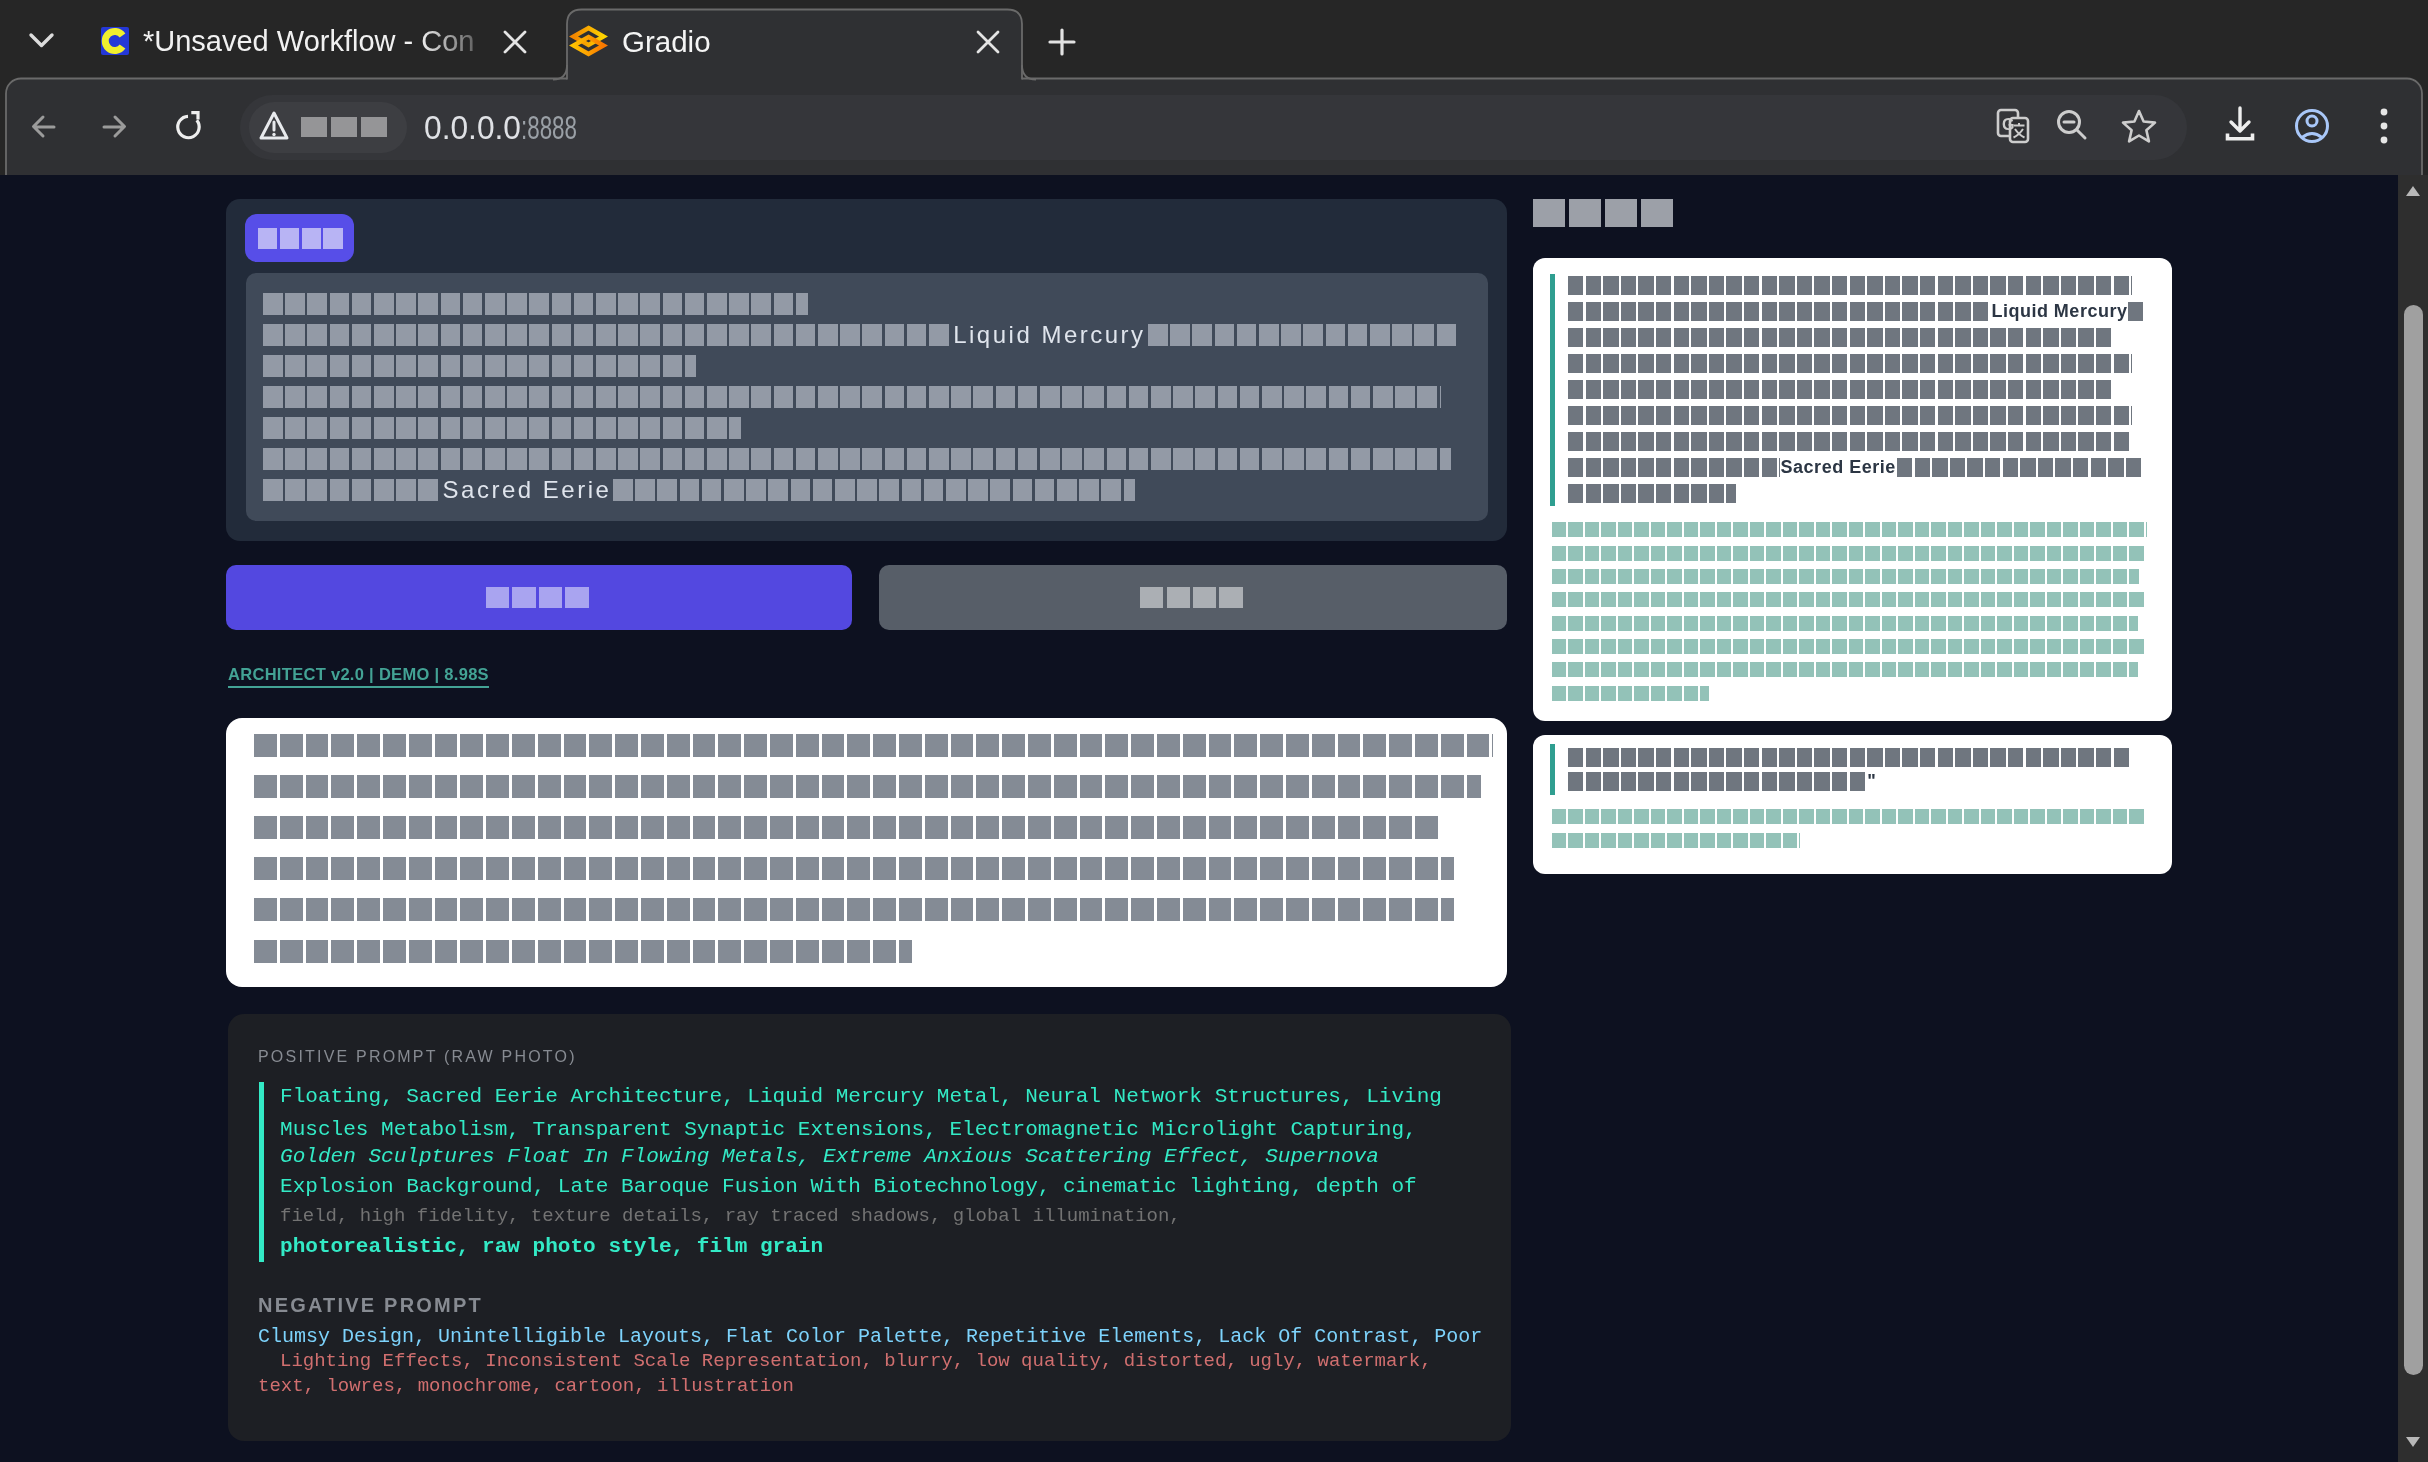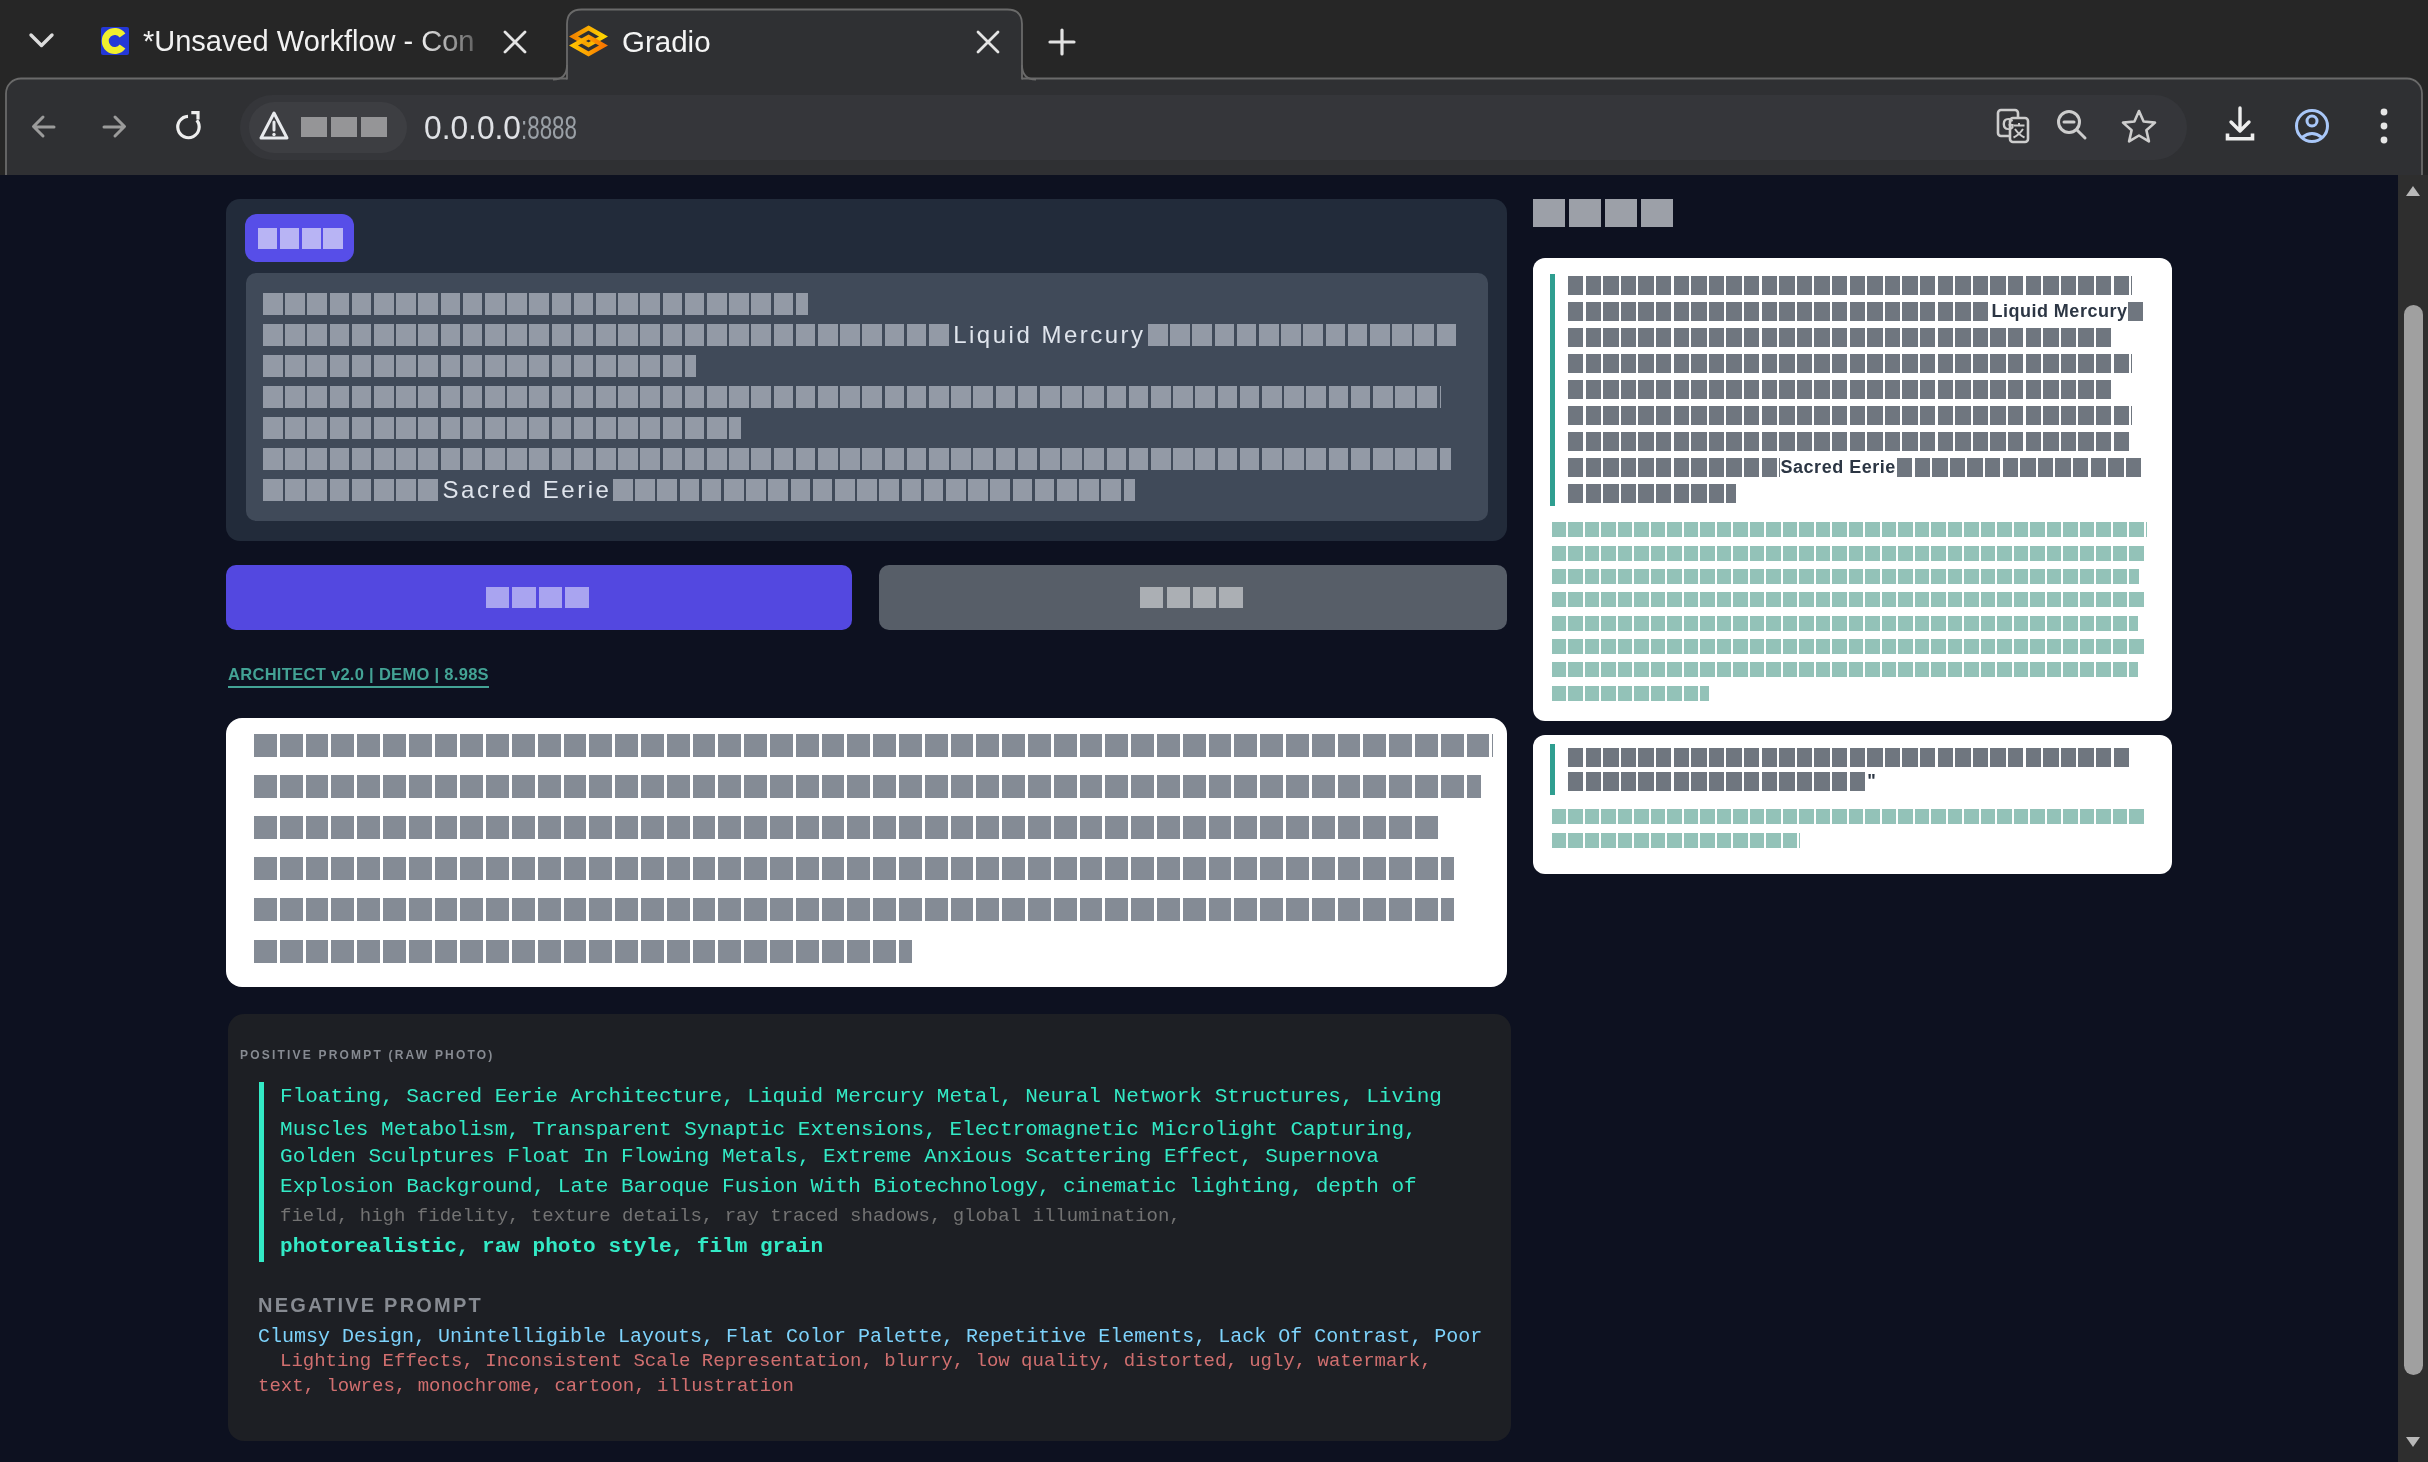--- a/index.html
+++ b/index.html
@@ -133,29 +133,29 @@
 <div class="ln" style="left:254px;top:848.1px;height:41px;">
     <i style="width:1200.2px;height:23px;background:repeating-linear-gradient(90deg,#848b95 0 22.83px,transparent 22.83px 25.8px);"></i>
   </div>
 <div class="ln" style="left:254px;top:889.3px;height:41px;">
     <i style="width:1200.2px;height:23px;background:repeating-linear-gradient(90deg,#848b95 0 22.83px,transparent 22.83px 25.8px);"></i>
   </div>
 <div class="ln" style="left:254px;top:930.5px;height:41px;">
     <i style="width:658.4px;height:23px;background:repeating-linear-gradient(90deg,#848b95 0 22.83px,transparent 22.83px 25.8px);"></i>
   </div>
 <div class="abs" style="left:228px;top:1014px;width:1283px;height:427px;background:#1d1f24;border-radius:16px"></div>
-<div class="abs" style="left:240px;top:1048px;font-size:12px;font-weight:bold;letter-spacing:2.2px;color:#878b92">POSITIVE PROMPT (RAW PHOTO)</div>
+<div class="abs" style="left:258px;top:1048px;font-size:16px;font-weight:normal;letter-spacing:2.2px;color:#878b92">POSITIVE PROMPT (RAW PHOTO)</div>
 <div class="abs" style="left:259px;top:1082px;width:4.5px;height:180px;background:#33eac6"></div>
 <div class="ln" style="left:280px;top:1081.0px;height:30px;">
     <span class="mono" style="font-size:21.05px;color:#33eac6">Floating, Sacred Eerie Architecture, Liquid Mercury Metal, Neural Network Structures, Living</span>
   </div>
 <div class="ln" style="left:280px;top:1111.0px;height:30px;align-items:flex-end;">
     <span class="mono" style="font-size:21.05px;color:#33eac6">Muscles Metabolism, Transparent Synaptic Extensions, Electromagnetic Microlight Capturing,</span>
   </div>
-<div class="ln" style="left:280px;top:1141.0px;height:30px;">
+<div class="ln" style="left:280px;top:1141.0px;height:30px;font-style:italic;">
     <span class="mono" style="font-size:21.05px;color:#33eac6">Golden Sculptures Float In Flowing Metals, Extreme Anxious Scattering Effect, Supernova</span>
   </div>
 <div class="ln" style="left:280px;top:1171.0px;height:30px;">
     <span class="mono" style="font-size:21.05px;color:#33eac6">Explosion Background, Late Baroque Fusion With Biotechnology, cinematic lighting, depth of</span>
   </div>
 <div class="ln" style="left:280px;top:1201.0px;height:30px;">
     <span class="mono" style="font-size:19px;color:#737373">field, high fidelity, texture details, ray traced shadows, global illumination,</span>
   </div>
 <div class="ln" style="left:280px;top:1231.0px;height:30px;font-weight:bold;">
     <span class="mono" style="font-size:21.05px;color:#33eac6">photorealistic, raw photo style, film grain</span>

